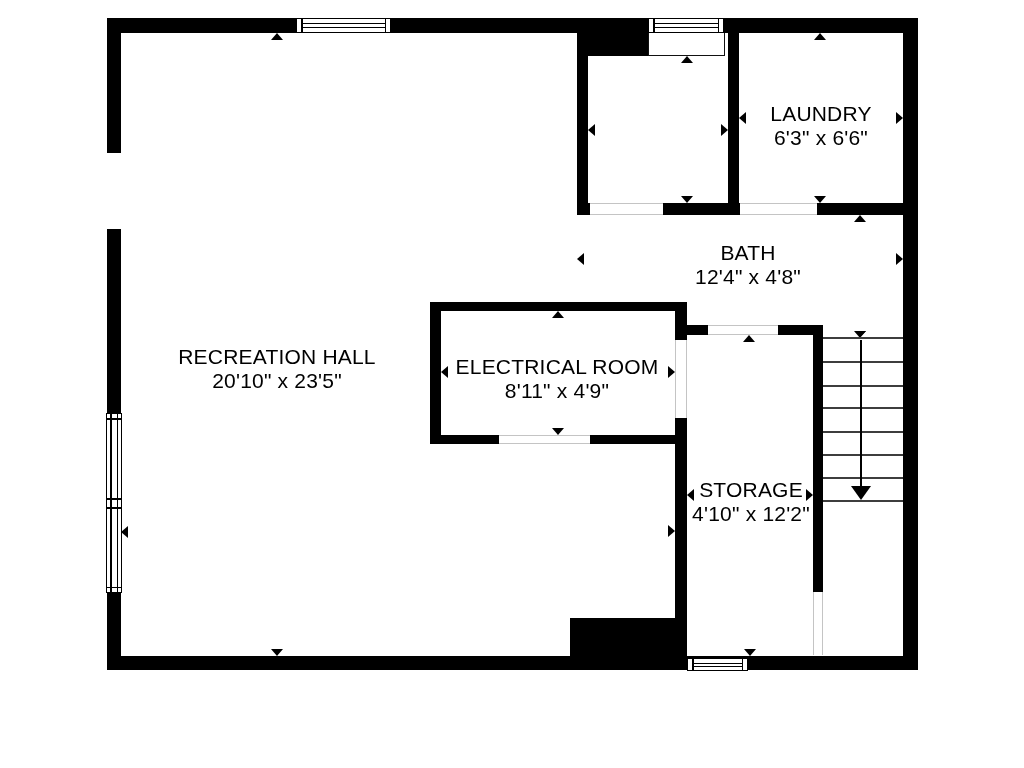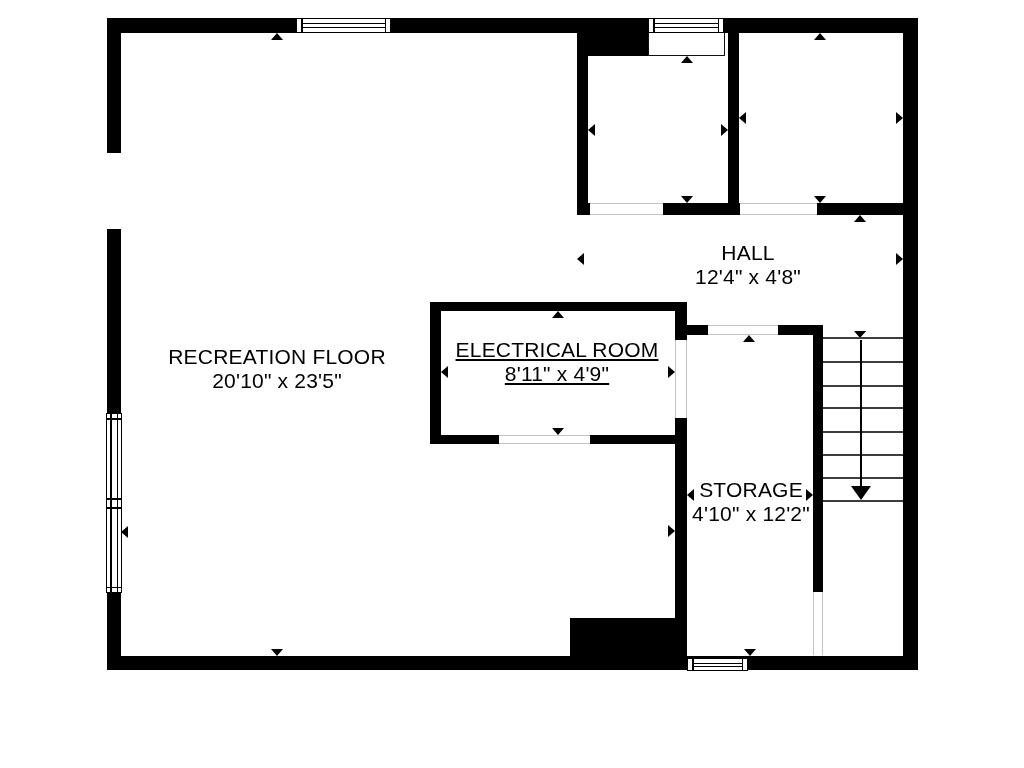--- a/index.html
+++ b/index.html
@@ -108,28 +108,32 @@
       <div class="tread" style="left: 823px; top: 385px; width: 80px; height: 2px;"></div>
       <div class="tread" style="left: 823px; top: 407px; width: 80px; height: 2px;"></div>
       <div class="tread" style="left: 823px; top: 431px; width: 80px; height: 2px;"></div>
       <div class="tread" style="left: 823px; top: 454px; width: 80px; height: 2px;"></div>
       <div class="tread" style="left: 823px; top: 477px; width: 80px; height: 2px;"></div>
       <div class="tread" style="left: 823px; top: 500px; width: 80px; height: 2px;"></div>
       <div class="stairline" style="left: 860px; top: 340px; width: 2px; height: 148px;"></div>
       <div class="arrow" style="left: 856px; top: 331px; border-left: 5px solid transparent; border-right: 5px solid transparent; border-top: 5px solid rgb(0, 0, 0);"></div>
       <div class="arrow" style="left: 851px; top: 486px; border-left: 10px solid transparent; border-right: 10px solid transparent; border-top: 14px solid rgb(0, 0, 0);"></div>
       <div class="room-label" style="left: 277px; top: 345px;">
-        <div class="room-name">RECREATION FLOOR</div>
+        <div class="room-name">RECREATION HALL</div>
         <div class="room-dims">20'10" x 23'5"</div>
       </div>
+      <div class="room-label" style="left: 821px; top: 102px;">
+        <div class="room-name">LAUNDRY</div>
+        <div class="room-dims">6'3" x 6'6"</div>
+      </div>
       <div class="room-label" style="left: 748px; top: 241px;">
-        <div class="room-name">HALL</div>
+        <div class="room-name">BATH</div>
         <div class="room-dims">12'4" x 4'8"</div>
       </div>
-      <div class="room-label" style="left: 557px; top: 338px; text-decoration: underline;">
+      <div class="room-label" style="left: 557px; top: 355px;">
         <div class="room-name">ELECTRICAL ROOM</div>
         <div class="room-dims">8'11" x 4'9"</div>
       </div>
       <div class="room-label" style="left: 751px; top: 478px; text-align: center;">
         <div class="room-name">STORAGE</div>
         <div class="room-dims">4'10" x 12'2"</div>
       </div>
     </div>
 </div>
 

